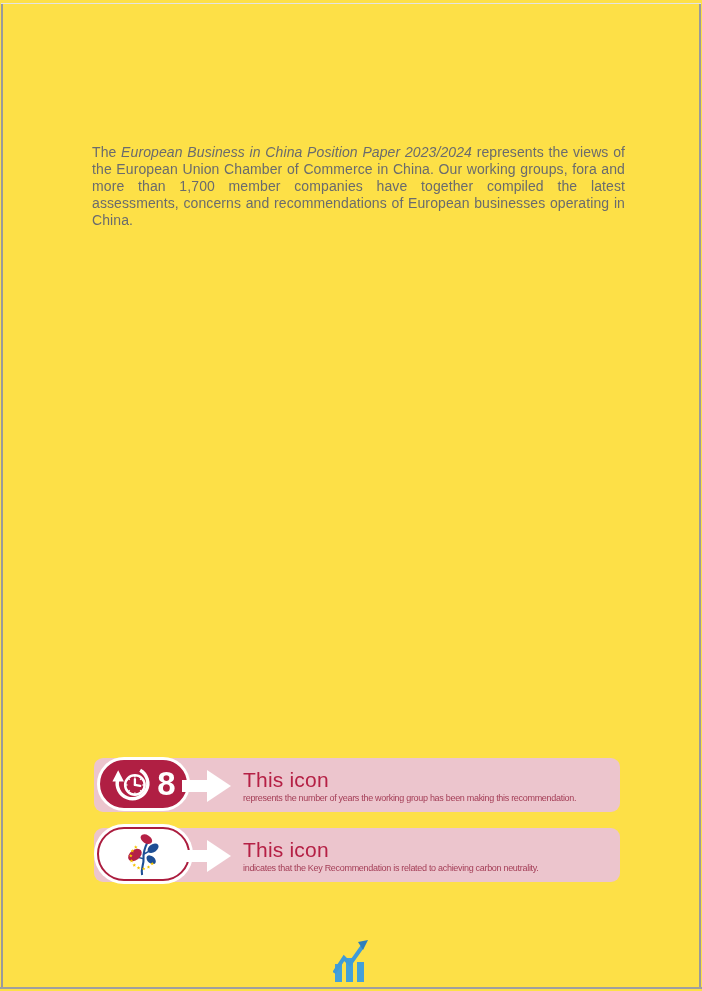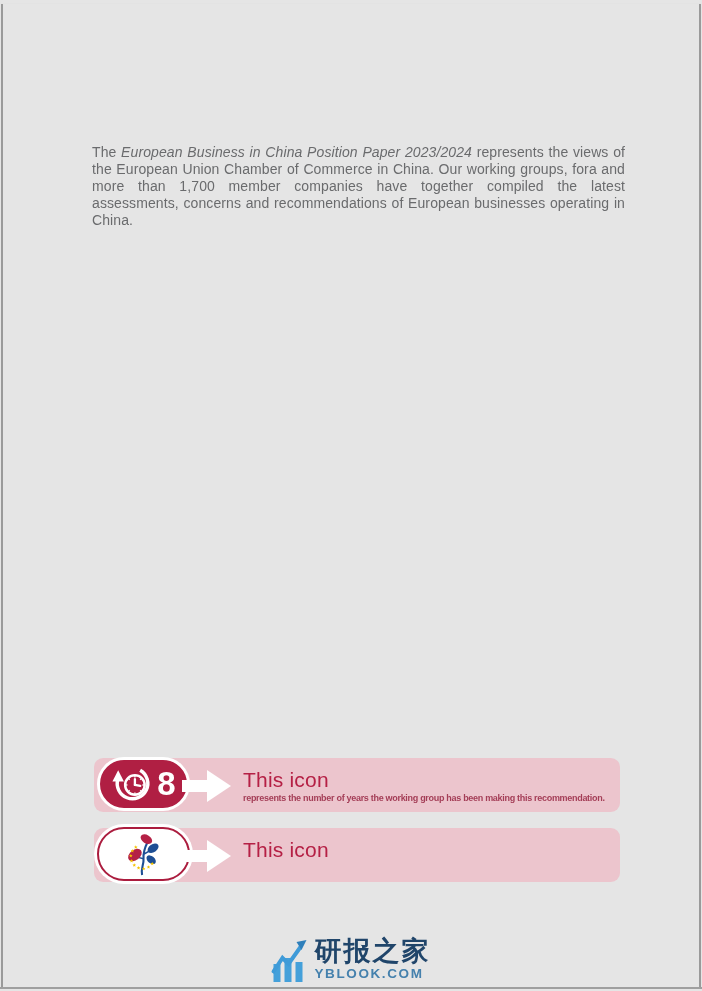--- a/index.html
+++ b/index.html
@@ -1,17 +1,17 @@
 <!DOCTYPE html>
 <html><head>
 <meta charset="utf-8">
 <style>
   html,body{margin:0;padding:0;background:#fff;}
   .page{
-    position:relative;width:702px;height:991px;background:#e5e5e5;
+    position:relative;width:702px;height:991px;background:#fde047;
     overflow:hidden;font-family:"Liberation Sans",sans-serif;
   }
   
   .edge{position:absolute;background:#9a9a9a;}
   .edge-left{left:1px;top:4px;width:2px;height:985px;}
   .edge-right{right:1px;top:4px;width:2px;height:985px;}
   .edge-top{left:1px;top:3px;right:1px;height:1px;background:#e3e3e3;width:auto;}
   .edge-bottom{left:0;top:987px;width:702px;height:2px;background:#9f9f9f;}
 
   
@@ -43,21 +43,21 @@
   .badge{
     color:#ffffff;font-size:33px;font-weight:bold;line-height:1;
     transform:translateY(-1px);
   }
   .blockarrow{position:absolute;left:88px;top:12px;}
   .legend-text{position:absolute;left:149px;top:12px;width:375px;}
   .legend-heading{
     font-size:21px;font-weight:normal;color:#b52045;line-height:22px;letter-spacing:0.2px;
   }
   .legend-desc{
-    margin-top:2px;font-size:9px;font-weight:bold;color:#a43e57;
+    margin-top:2px;font-size:9px;font-weight:normal;color:#a43e57;
     letter-spacing:-0.3px;white-space:nowrap;
   }
 
   
   .watermark{
     position:absolute;left:50%;top:936px;transform:translateX(-50%);
     display:flex;align-items:flex-start;gap:7px;cursor:pointer;
   }
   .wm-text{display:flex;flex-direction:column;}
   .wm-name{
@@ -138,30 +138,27 @@
         <use href="#star" transform="translate(21.6,39.3) scale(2)"></use>
         <use href="#star" transform="translate(26.7,37.7) scale(2)"></use>
         <use href="#star" transform="translate(30.6,34.1) scale(2)"></use>
       </svg>
     </div>
     <svg class="blockarrow" width="50" height="34" viewBox="0 0 50 34">
       <polygon points="0,11 25,11 25,1 49,17 25,33 25,23 0,23" fill="#ffffff"></polygon>
     </svg>
     <div class="legend-text">
       <div class="legend-heading">This icon</div>
+      <div class="legend-desc">indicates that the Key Recommendation is related to achieving carbon neutrality.</div>
     </div>
   </div>
 
   <div class="watermark">
     <svg width="36" height="48" viewBox="0 0 36 48">
       <rect x="2" y="28" width="7" height="18" fill="#44a0da"></rect>
       <rect x="13" y="22" width="7" height="24" fill="#44a0da"></rect>
       <rect x="24" y="26" width="7" height="20" fill="#44a0da"></rect>
       <polyline points="1,37 11,22 17,28 29,11" fill="none" stroke="#3f9bd8" stroke-width="4"></polyline>
       <polygon points="35,4 25,6 30,14" fill="#2e7fbb"></polygon>
     </svg>
-    <div class="wm-text">
-      <div class="wm-name">研报之家</div>
-      <div class="wm-domain">YBLOOK.COM</div>
-    </div>
   </div>
 
 </div>
 
 </body></html>

